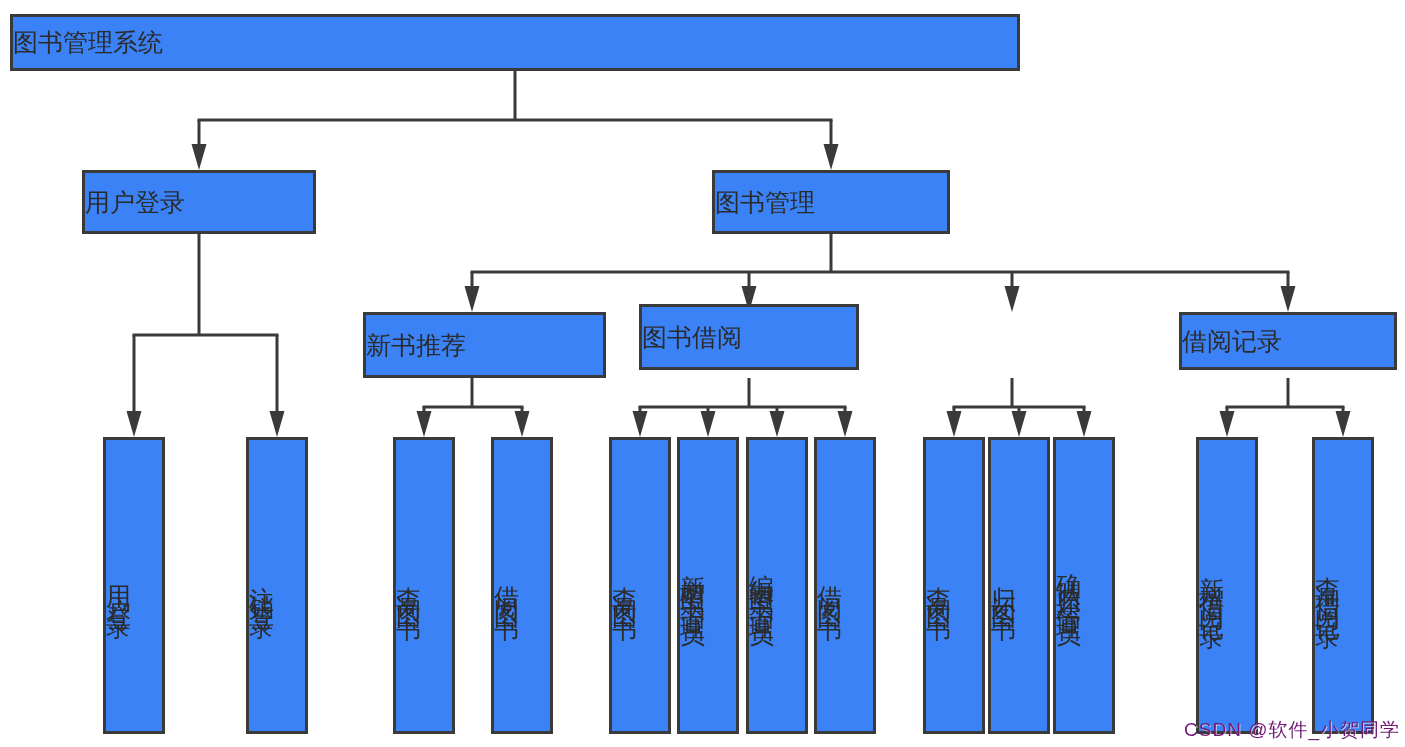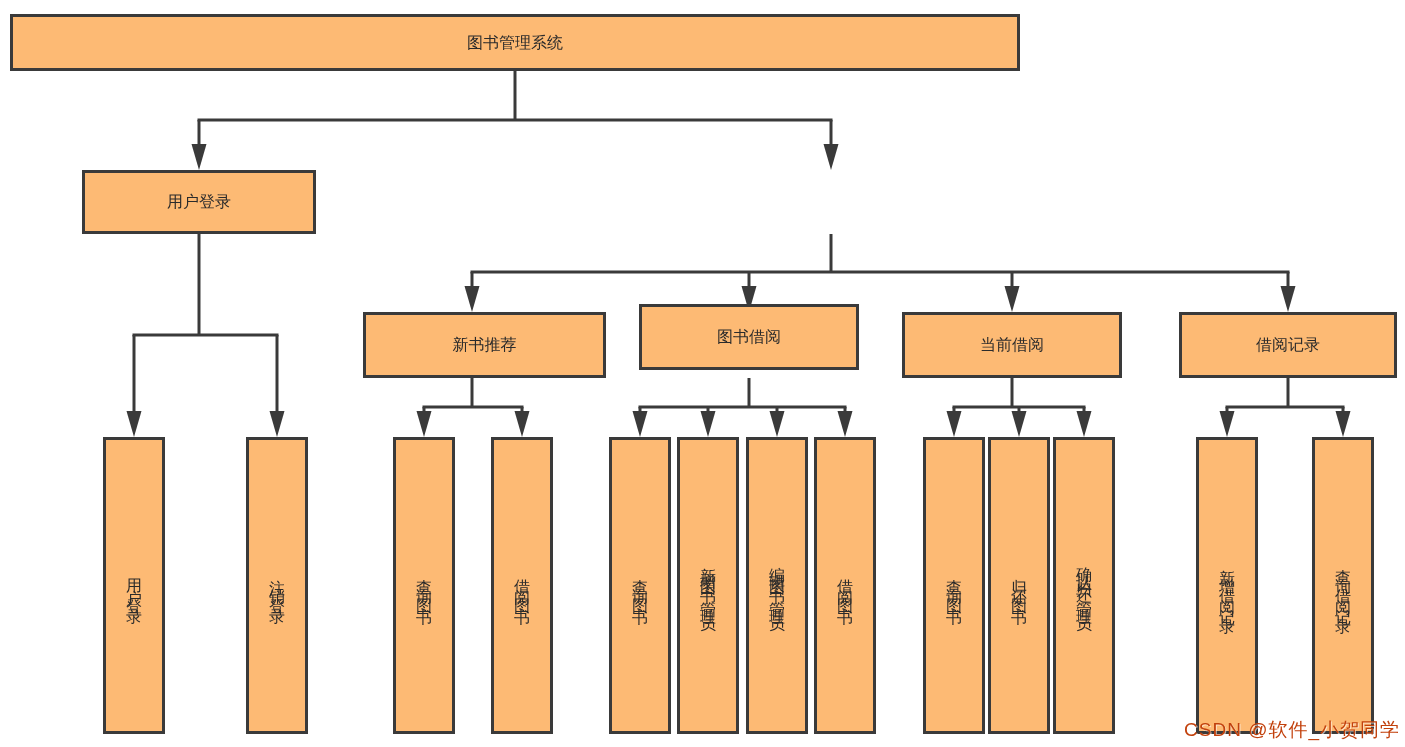--- a/index.html
+++ b/index.html
@@ -18,46 +18,46 @@
   .connectors {
     position: absolute;
     left: 0;
     top: 0;
     pointer-events: none;
   }
   .node {
     position: absolute;
     box-sizing: border-box;
     border: 3px solid #3a3a3a;
-    background: #fdba74;
+    background: #3b82f6;
     display: flex;
     align-items: center;
-    justify-content: center;
+    justify-content: flex-start;
     color: #2b2b2b;
-    font-size: 16px;
+    font-size: 25px;
     line-height: 1;
     z-index: 2;
   }
   .node span {
     white-space: nowrap;
   }
   .vnode span {
     writing-mode: vertical-rl;
     letter-spacing: 10px;
     white-space: normal;
   }
   .vnode.long span {
     letter-spacing: 7px;
   }
   .watermark {
     position: absolute;
     right: 5px;
     bottom: 4px;
     font-size: 19px;
-    color: #c2410c;
+    color: #701a75;
     letter-spacing: 1px;
     z-index: 3;
     text-shadow: 1px 1px 0 rgba(255,255,255,0.6);
   }
 </style>
 </head>
 <body>
 
 <div class="canvas">
 
@@ -130,31 +130,31 @@
     </g>
   </svg>
 
   <div class="node" style="left:10px;top:14px;width:1010px;height:57px">
     <span>图书管理系统</span>
   </div>
 
   <div class="node" style="left:82px;top:170px;width:234px;height:64px">
     <span>用户登录</span>
   </div>
+  <div class="node" style="left:712px;top:170px;width:238px;height:64px">
+    <span>图书管理</span>
+  </div>
 
   <div class="node" style="left:363px;top:312px;width:243px;height:66px">
     <span>新书推荐</span>
   </div>
   <div class="node" style="left:639px;top:304px;width:220px;height:66px">
     <span>图书借阅</span>
   </div>
-  <div class="node" style="left:902px;top:312px;width:220px;height:66px">
-    <span>当前借阅</span>
-  </div>
-  <div class="node" style="left:1179px;top:312px;width:218px;height:66px">
+  <div class="node" style="left:1179px;top:312px;width:218px;height:58px">
     <span>借阅记录</span>
   </div>
 
   <div class="node vnode" style="left:103px;top:437px;width:62px;height:297px">
     <span>用户登录</span>
   </div>
   <div class="node vnode" style="left:246px;top:437px;width:62px;height:297px">
     <span>注销登录</span>
   </div>
 

